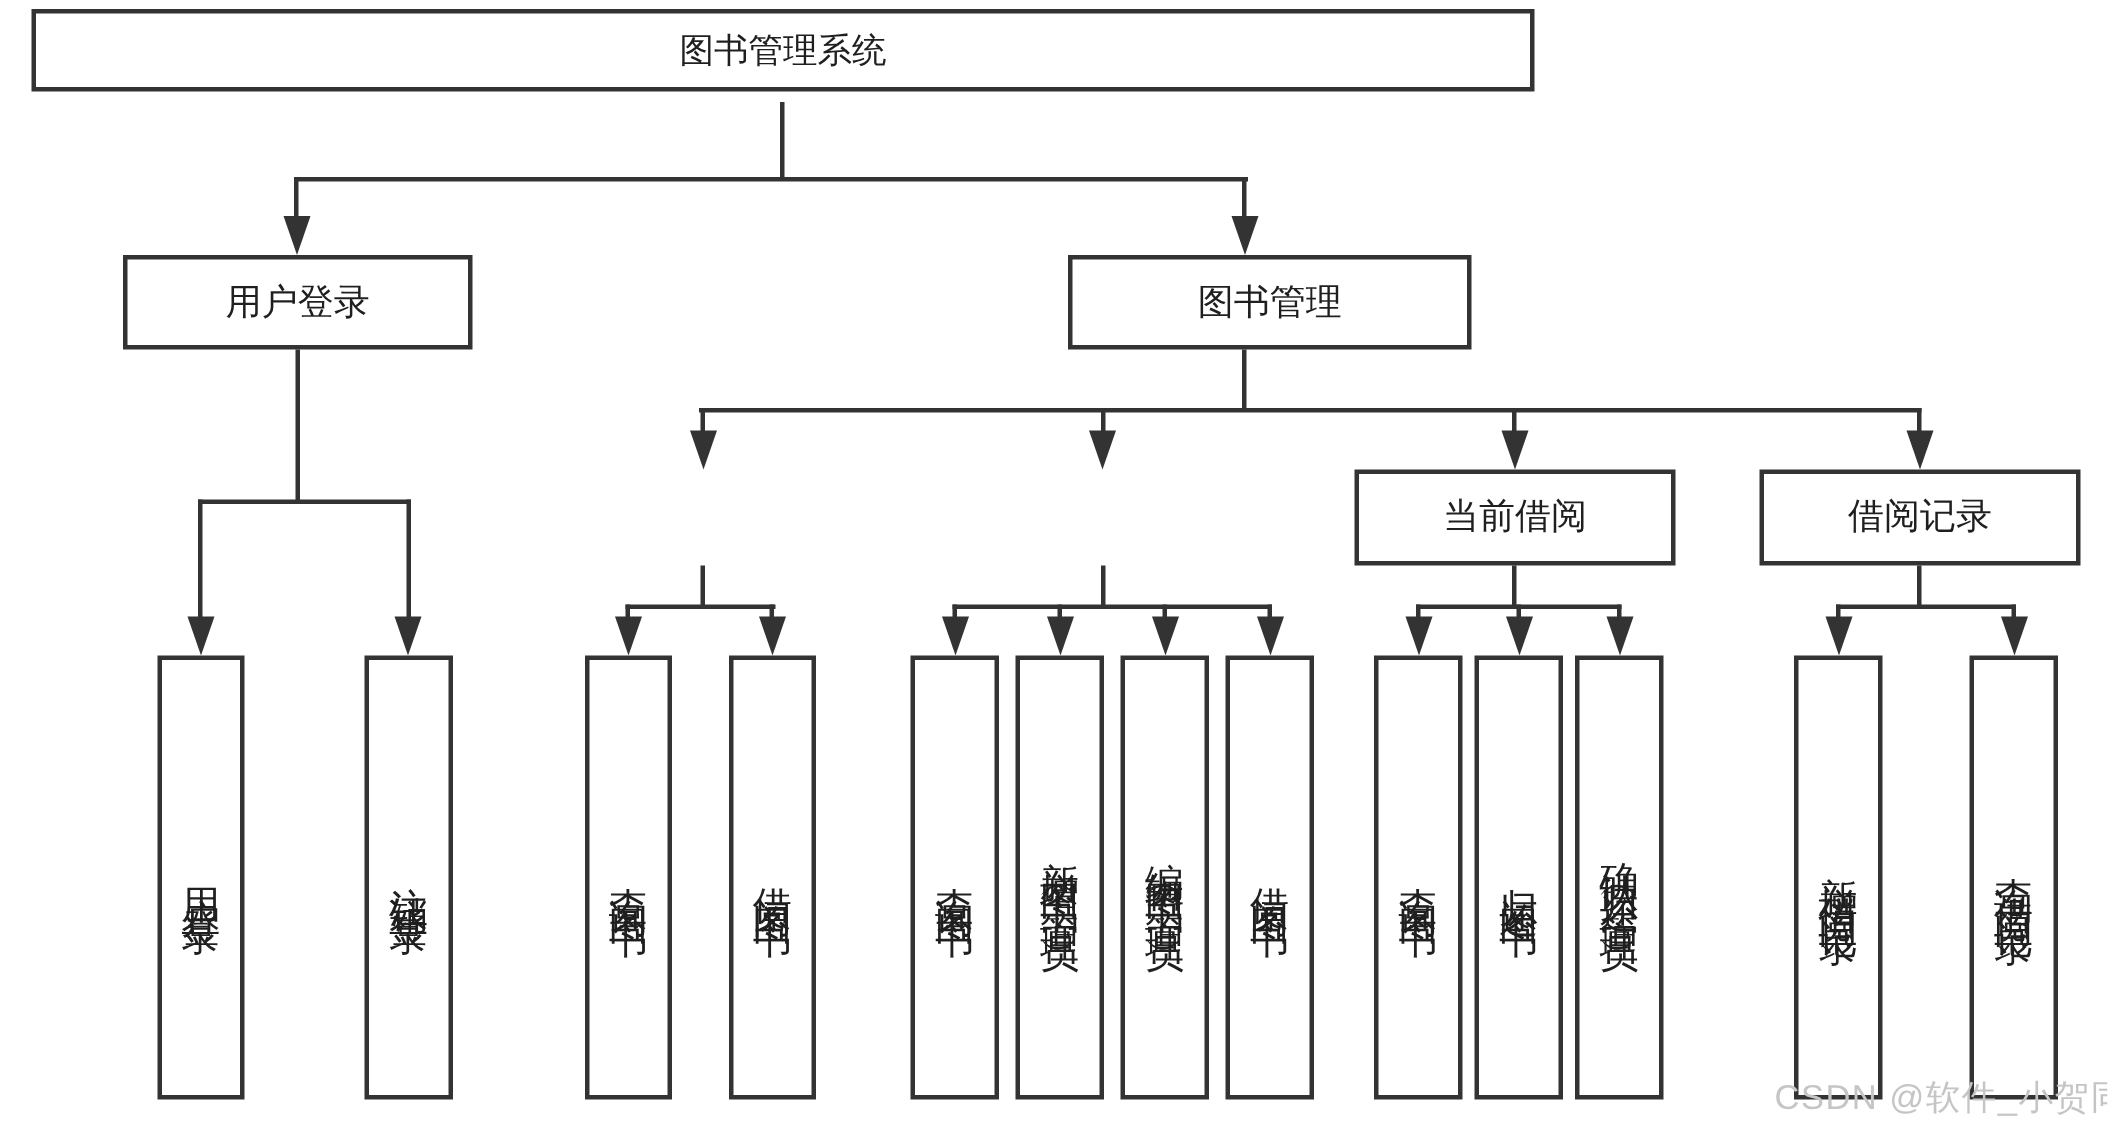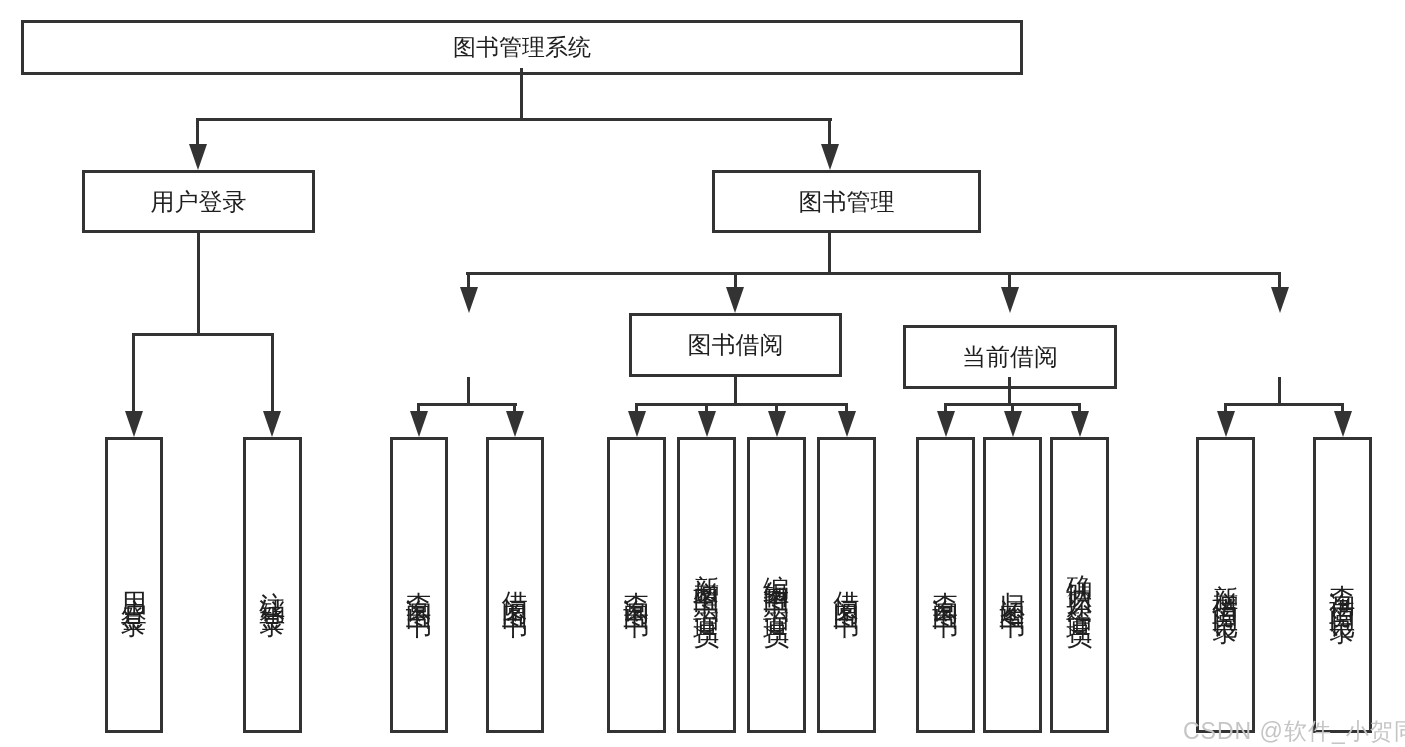--- a/index.html
+++ b/index.html
@@ -52,21 +52,21 @@
     color:var(--wm);
     letter-spacing:1px;
     white-space:nowrap;
   }
 </style>
 </head>
 <body>
 
 <div id="canvas">
 
-  <div class="node h root" style="left:21px;top:20px;width:1002px;height:55px">图书管理系统</div>
+  <div class="node h root" style="left:21px;top:6px;width:1002px;height:55px">图书管理系统</div>
 
   <div class="vl" style="left:520px;top:68px;height:52px"></div>
   <div class="hl" style="left:196px;top:118px;width:636px"></div>
   <div class="vl" style="left:196px;top:118px;height:29px"></div>
   <div class="tri" style="left:189px;top:144px"></div>
   <div class="vl" style="left:828px;top:118px;height:29px"></div>
   <div class="tri" style="left:821px;top:144px"></div>
 
   <div class="node h" style="left:82px;top:170px;width:233px;height:63px">用户登录</div>
   <div class="node h" style="left:712px;top:170px;width:269px;height:63px">图书管理</div>
@@ -82,22 +82,22 @@
   <div class="hl" style="left:466px;top:272px;width:815px"></div>
   <div class="vl" style="left:467px;top:272px;height:17px"></div>
   <div class="tri" style="left:460px;top:287px"></div>
   <div class="vl" style="left:734px;top:272px;height:17px"></div>
   <div class="tri" style="left:726px;top:287px"></div>
   <div class="vl" style="left:1008px;top:272px;height:17px"></div>
   <div class="tri" style="left:1001px;top:287px"></div>
   <div class="vl" style="left:1278px;top:272px;height:17px"></div>
   <div class="tri" style="left:1271px;top:287px"></div>
 
-  <div class="node h" style="left:629px;top:313px;width:213px;height:64px">图书借阅</div>
-  <div class="node h" style="left:903px;top:325px;width:214px;height:64px">当前借阅</div>
+  <div class="node h" style="left:903px;top:313px;width:214px;height:64px">当前借阅</div>
+  <div class="node h" style="left:1173px;top:313px;width:214px;height:64px">借阅记录</div>
 
   <div class="vl" style="left:467px;top:377px;height:28px"></div>
   <div class="hl" style="left:417px;top:403px;width:100px"></div>
   <div class="vl" style="left:417px;top:403px;height:10px"></div>
   <div class="tri" style="left:410px;top:411px"></div>
   <div class="vl" style="left:513px;top:403px;height:10px"></div>
   <div class="tri" style="left:506px;top:411px"></div>
 
   <div class="vl" style="left:734px;top:377px;height:28px"></div>
   <div class="hl" style="left:635px;top:403px;width:213px"></div>

